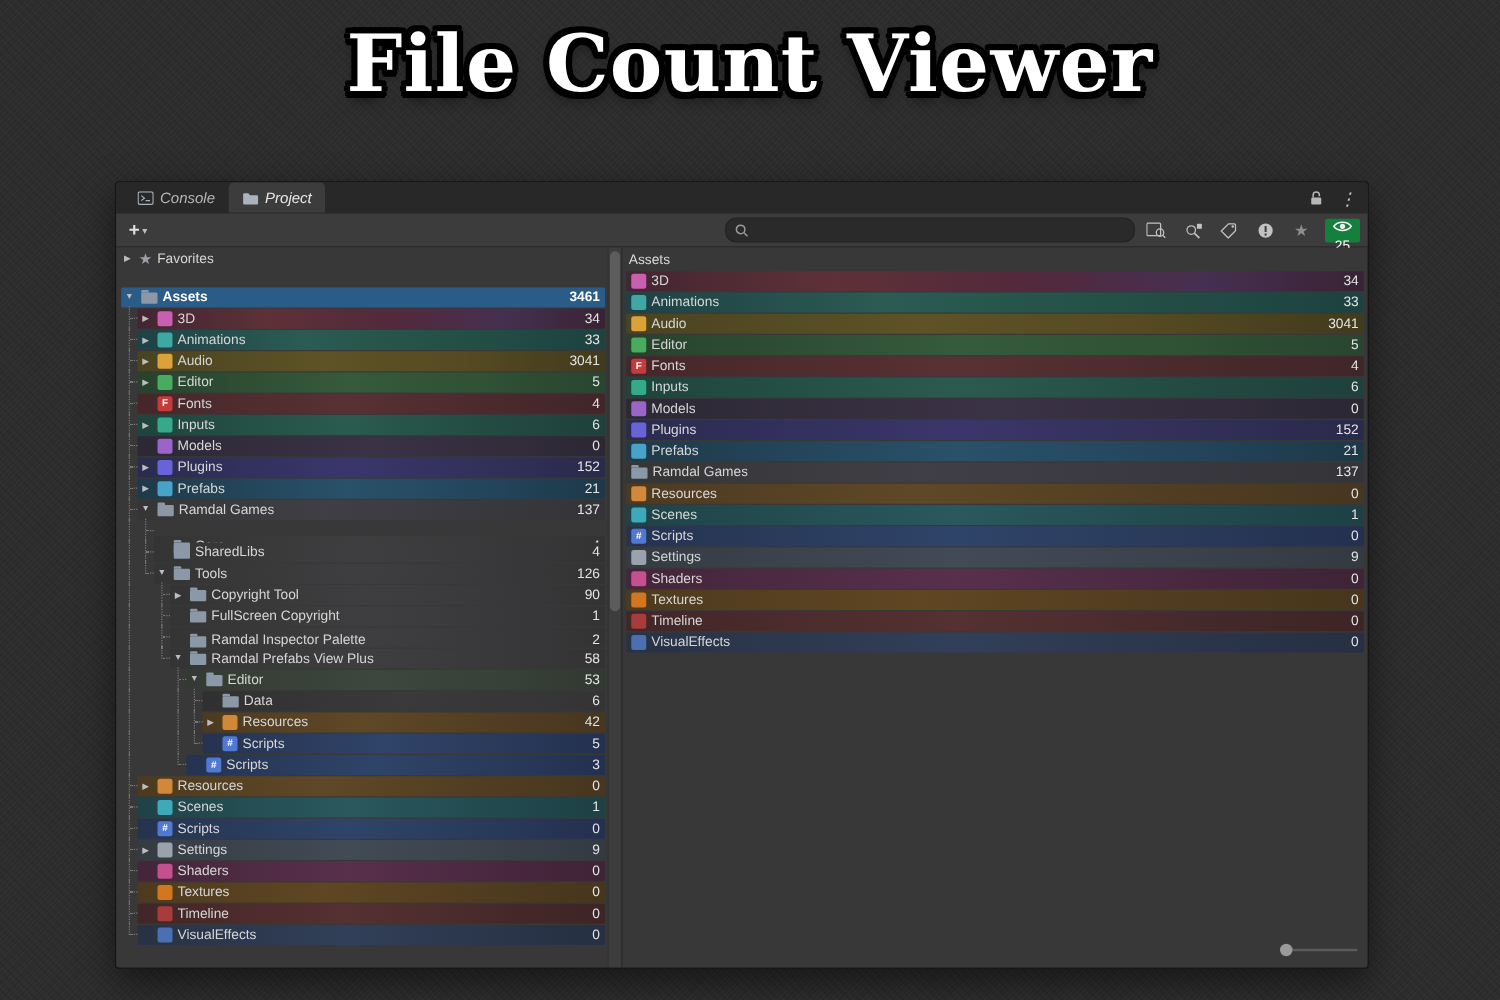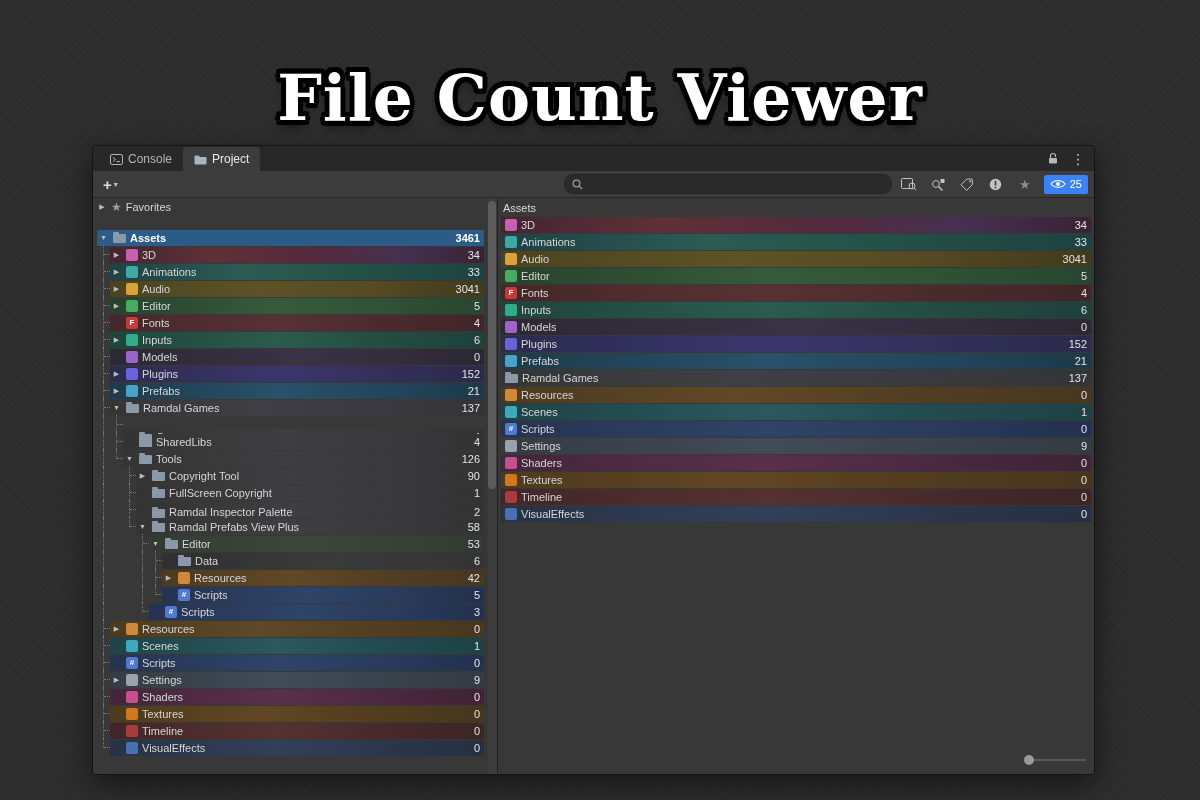--- a/index.html
+++ b/index.html
@@ -15,51 +15,50 @@
   
   .page-title{
     position:absolute;top:14px;left:0;width:100%;text-align:center;
     font-family:"DejaVu Serif", serif;font-weight:bold;font-size:63px;letter-spacing:1px;
     color:#ffffff;
     text-shadow:
       -4px -4px 0 #000, 4px -4px 0 #000, -4px 4px 0 #000, 4px 4px 0 #000,
       -5px 0 0 #000, 5px 0 0 #000, 0 -5px 0 #000, 0 5px 0 #000,
       -3px -5px 0 #000, 3px -5px 0 #000, -3px 5px 0 #000, 3px 5px 0 #000,
       0 7px 10px rgba(0,0,0,.55);
-    margin-top: 47px;
   }
   
   .window{
     position:absolute;left:92px;top:145px;width:1001px;height:628px;
     background:#383838;border:1px solid #141414;border-radius:3px;
     box-shadow:0 10px 28px rgba(0,0,0,.5);
     font-size:11px;color:#d4d4d4;
   }
   
   .tabbar{position:absolute;top:0;left:0;right:0;height:25px;background:#282828;
-    border-radius:3px 3px 0 0;display:flex;align-items:flex-end;padding-left:6px;}
+    border-radius:3px 3px 0 0;display:flex;padding-left:6px;font-style:italic;}
   .tab{height:24px;display:flex;align-items:center;gap:5px;padding:0 11px;
     color:#b5b5b5;font-size:12px;border-radius:4px 4px 0 0;cursor:default;}
   .tab.active{background:#3c3c3c;color:#e8e8e8;}
   .winbtns{margin-left:auto;display:flex;align-items:center;gap:12px;padding-right:9px;height:100%;}
   .kebab{color:#c8c8c8;font-size:14px;line-height:1;}
   
   .toolbar{position:absolute;top:25px;left:0;right:0;height:26px;background:#3c3c3c;
     border-bottom:1px solid #282828;display:flex;align-items:center;padding:0 6px;gap:5px;}
   .plusbtn{display:flex;align-items:center;gap:2px;color:#e0e0e0;padding:0 4px;height:20px;}
   .plusbtn .plus{font-size:15px;font-weight:bold;line-height:1;}
   .plusbtn .caret{font-size:8px;color:#c0c0c0;}
   .search{margin-left:auto;width:312px;height:18px;background:#2a2a2a;border:1px solid #232323;
     border-radius:9px;display:flex;align-items:center;padding:0 7px;gap:4px;}
   .search input{flex:1;background:transparent;border:none;outline:none;color:#dddddd;font-size:11px;
     font-family:"Liberation Sans",sans-serif;}
   .tbtn{width:24px;height:20px;display:flex;align-items:center;justify-content:center;}
   .starbtn{font-size:13px;color:#8d8d8d;}
-  .eyetoggle{display:flex;align-items:center;gap:4px;background:#3b82f6;border-radius:2px;
-    height:19px;padding:0 6px;margin-left:2px;color:#ffffff;}
+  .eyetoggle{display:flex;align-items:center;gap:4px;background:#15803d;border-radius:2px;
+    height:19px;padding:0 6px;margin-left:2px;color:#ffffff;flex-direction:column;}
   
   .content{position:absolute;top:52px;left:0;right:0;bottom:0;display:flex;
     border-radius:0 0 3px 3px;overflow:hidden;}
   .left{width:393px;background:#383838;display:flex;flex-direction:column;}
   .treearea{height:558px;overflow:hidden;padding-top:0;}
   .vscroll{width:10px;background:#3d3d3d;border-left:1px solid #313131;position:relative;}
   .vthumb{position:absolute;top:3px;left:1px;width:8px;height:288px;background:#5c5c5c;border-radius:4px;}
   .divider{width:1px;background:#232323;}
   .right{flex:1;background:#383838;position:relative;padding-top:2px;}
   

